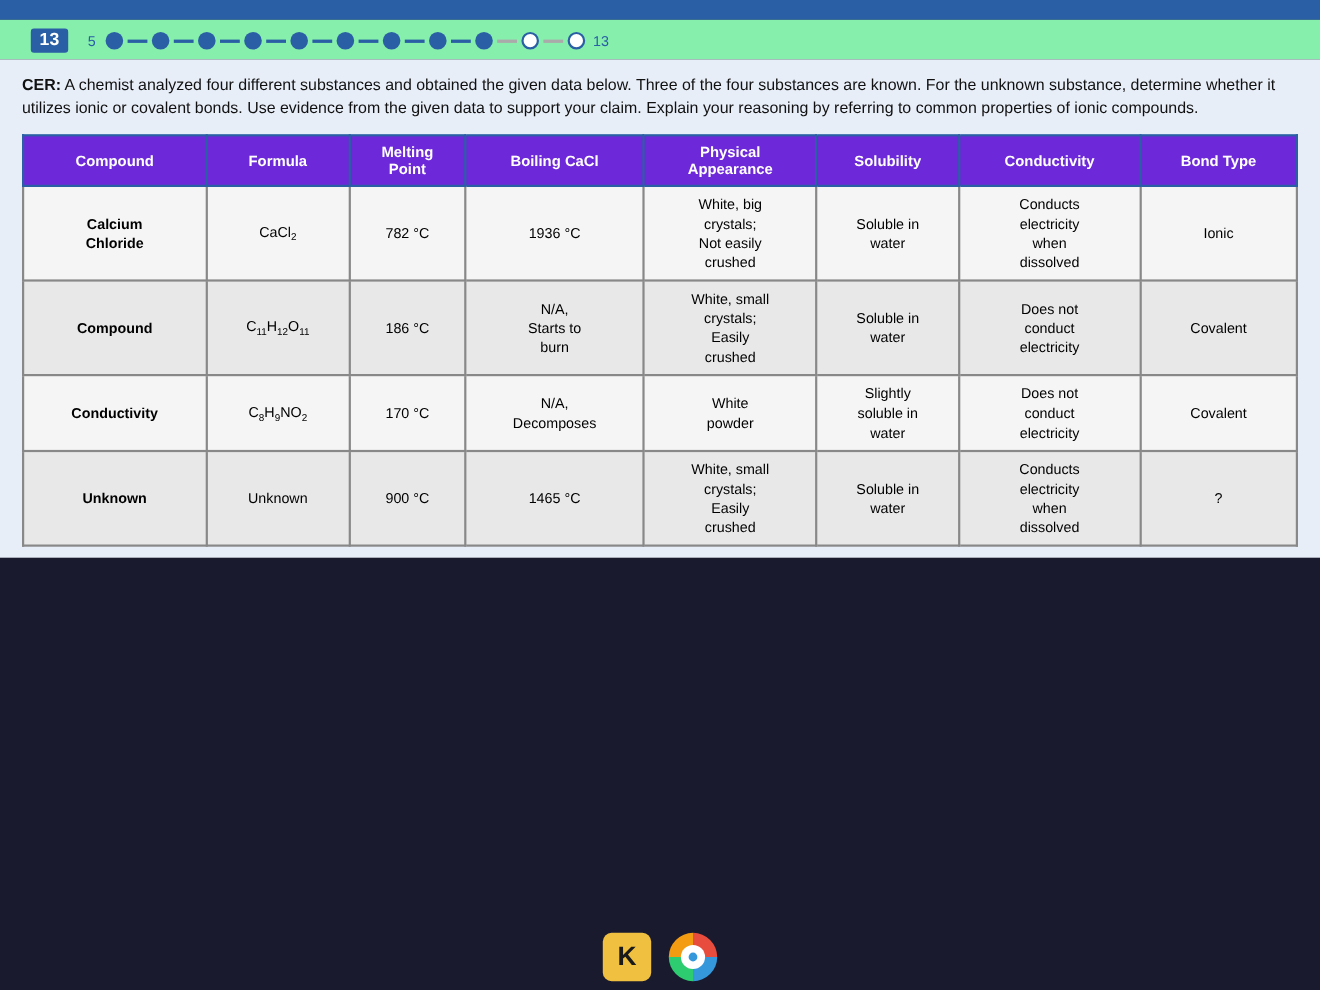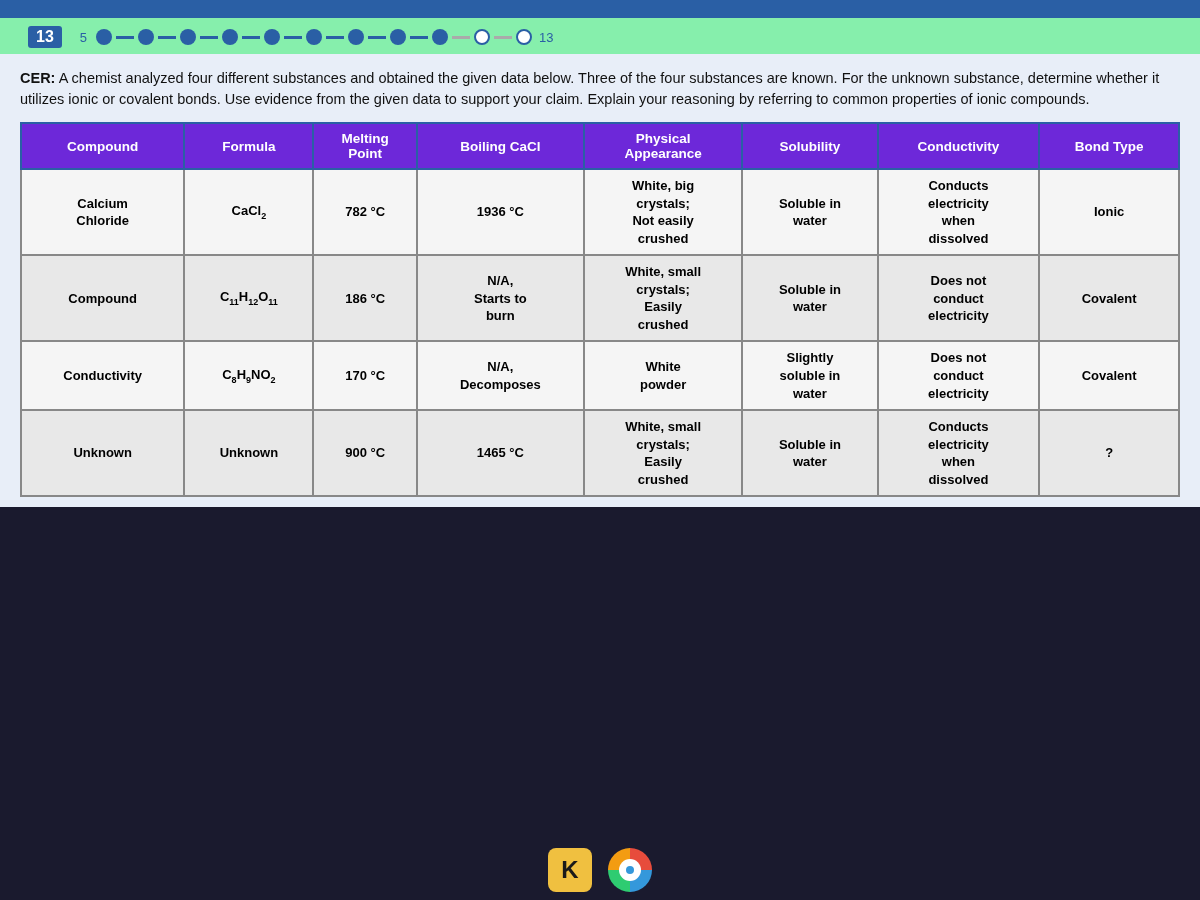--- a/index.html
+++ b/index.html
@@ -108,21 +108,20 @@
     }
 
     td {
       border: 2px solid #888;
       padding: 7px 8px;
       text-align: center;
       vertical-align: middle;
       background: white;
       font-size: 13px;
       line-height: 1.35;
-      font-weight: bold;
     }
 
     tr:nth-child(odd) td {
       background: #f5f5f5;
     }
 
     tr:nth-child(even) td {
       background: #e8e8e8;
     }
 

